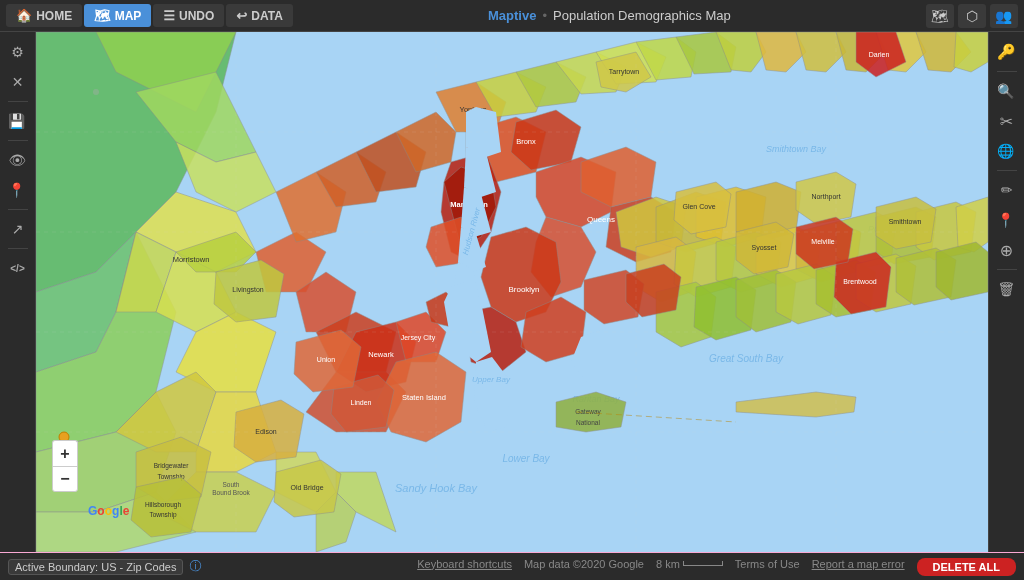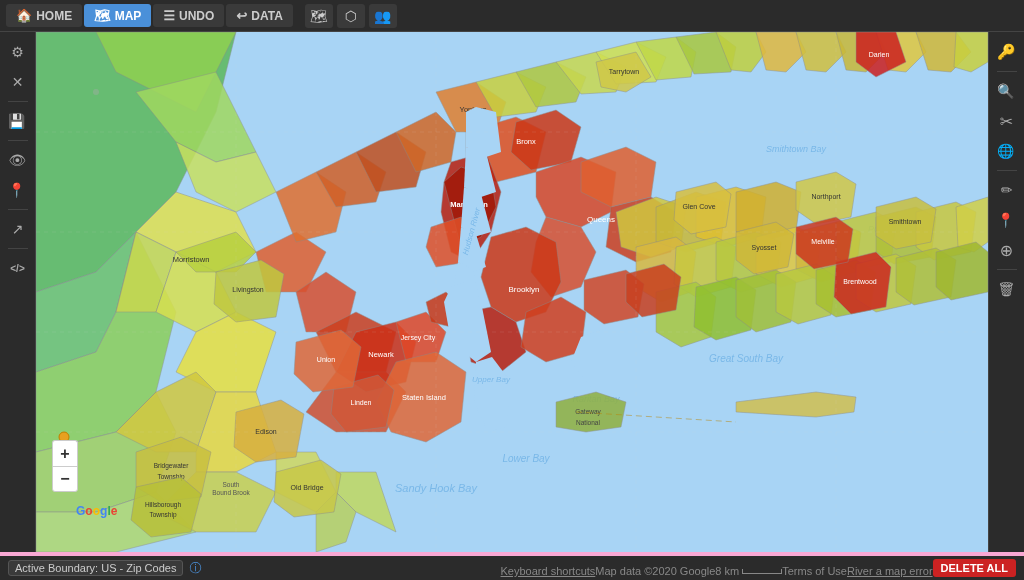--- a/index.html
+++ b/index.html
@@ -76,39 +76,39 @@
     #pegman {
       position: absolute; bottom: 92px; left: 14px; z-index: 200;
       width: 28px; height: 28px; cursor: pointer;
       display: flex; align-items: center; justify-content: center;
     }
 
     
     #bottom-bar {
       position: absolute; bottom: 0; left: 0; right: 0; height: 28px;
       background: #2b2b2b; display: flex; align-items: center; z-index: 100;
-      border-top: 4px solid #f9a8d4; padding: 0 8px;
+      border-top: 1px solid #f9a8d4; padding: 0 8px;
     }
     .bottom-left { display: flex; align-items: center; gap: 6px; font-size: 11px; color: #aaa; }
     .bottom-left .boundary-tag {
       background: #3a3a3a; border: 1px solid #555; border-radius: 3px;
       padding: 1px 6px; font-size: 11px; color: #ccc;
     }
     .bottom-right {
-      margin-left: auto; display: flex; align-items: flex-end; gap: 0;
+      margin-left: auto; display: flex; align-items: flex-start; gap: 12px;
       font-size: 11px; color: #888;
     }
     .delete-all-btn {
-      background: #cc2222; color: white; border: none; border-radius: 3px;
-      padding: 3px 8px; font-size: 11px; font-weight: bold; cursor: pointer;
+      background: #cc2222; color: white; border: none; border-radius: 8px;
+      padding: 3px 16px; font-size: 11px; font-weight: bold; cursor: pointer;
     }
 
     
     #google-logo {
-      position: absolute; bottom: 34px; left: 40px; z-index: 200;
+      position: absolute; bottom: 34px; left: 52px; z-index: 200;
       font-size: 12px; font-weight: bold; color: #555;
     }
 
     
     .map-svg { position: absolute; top: 0; left: 0; width: 100%; height: 100%; }
   </style>
 </head>
 <body>
 
 <div id="topbar">
@@ -123,20 +123,25 @@
     </button>
     <button class="topbar-btn">
       <span class="icon">☰</span>
       <span>UNDO</span>
     </button>
     <button class="topbar-btn">
       <span class="icon">↩</span>
       <span>DATA</span>
     </button>
   </div>
+  <div class="topbar-center">
+    <span class="app-name">Maptive</span>
+    <span class="separator"> • </span>
+    <span>Population Demographics Map</span>
+  </div>
   <div class="topbar-right">
     <button class="topbar-icon-btn">🗺</button>
     <button class="topbar-icon-btn">⬡</button>
     <button class="topbar-icon-btn">👥</button>
   </div>
 </div>
 
 <div id="left-sidebar">
   <button class="sidebar-btn" title="Settings">⚙</button>
   <button class="sidebar-btn" title="Close">✕</button>
@@ -398,16 +403,16 @@
     <span style="color:#4a90d9;font-size:12px;">ⓘ</span>
   </div>
   <div class="bottom-right">
     <span style="cursor:pointer; color:#888; text-decoration:underline;">Keyboard shortcuts</span>
     <span>Map data ©2020 Google</span>
     <span style="display:flex;align-items:center;gap:3px;">
       <span>8 km</span>
       <span style="display:inline-block;width:40px;height:5px;border:1.5px solid #888;border-top:none;"></span>
     </span>
     <span style="cursor:pointer; color:#888; ">Terms of Use</span>
-    <span style="cursor:pointer; color:#888; text-decoration:underline;">River a map error</span>
+    <span style="cursor:pointer; color:#888; text-decoration:underline;">Report a map error</span>
     <button class="delete-all-btn">DELETE ALL</button>
   </div>
 </div>
 
 </body></html>

